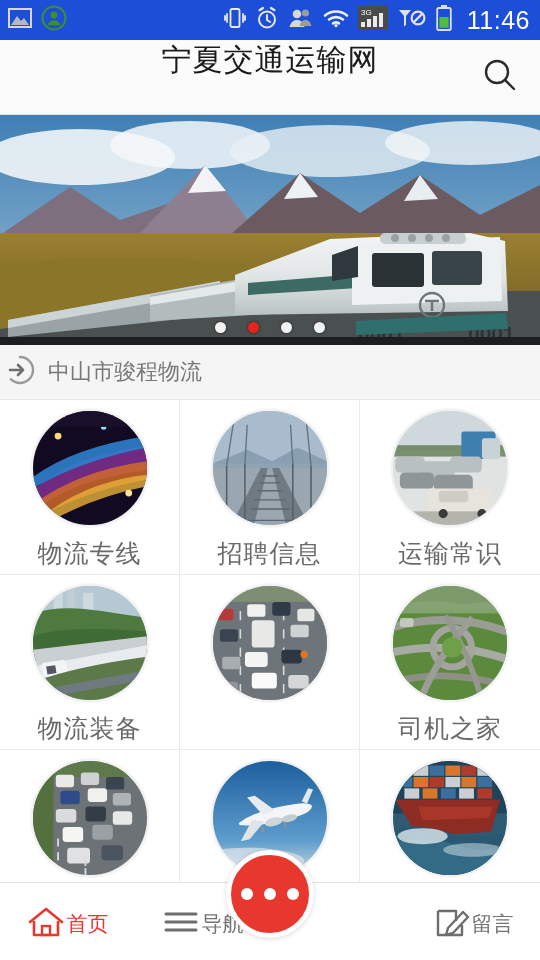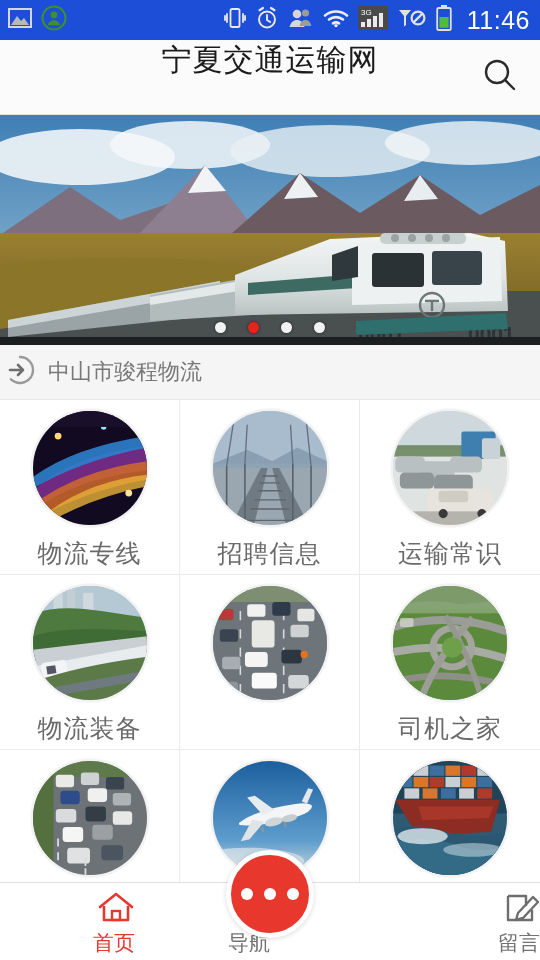--- a/index.html
+++ b/index.html
@@ -67,22 +67,22 @@
   .thumb svg{ display:block; width:100%; height:100%; }
   .cell-label{ margin-top:10px; font-size:25px; color:#6a6a6a; letter-spacing:1px; }
 
   
   .tabbar{
     position:absolute; left:0; bottom:0; width:540px; height:78px;
     background:#ffffff; border-top:1px solid #e0e0e0;
     display:flex; align-items:flex-start; z-index:40;
   }
   .tab{
-    flex:1; height:100%; display:flex; flex-direction:column;
-    align-items:flex-end; justify-content:center; gap:2px; padding-top:4px;
+    flex:1; height:100%; display:flex; flex-direction:row;
+    align-items:center; justify-content:center; gap:2px; padding-top:4px;
   }
   .tab-label{ font-size:21px; color:#737373; }
   .tab.active .tab-label{ color:#e8382e; }
   .tab.spacer{ visibility:hidden; }
   .fab{
     position:absolute; left:50%; bottom:22px; transform:translateX(-50%);
     width:88px; height:88px; border-radius:50%; background:#e8382e;
     border:5px solid #ffffff; z-index:50;
     display:flex; align-items:center; justify-content:center; gap:11px;
     box-shadow:0 1px 5px rgba(0,0,0,.15);

